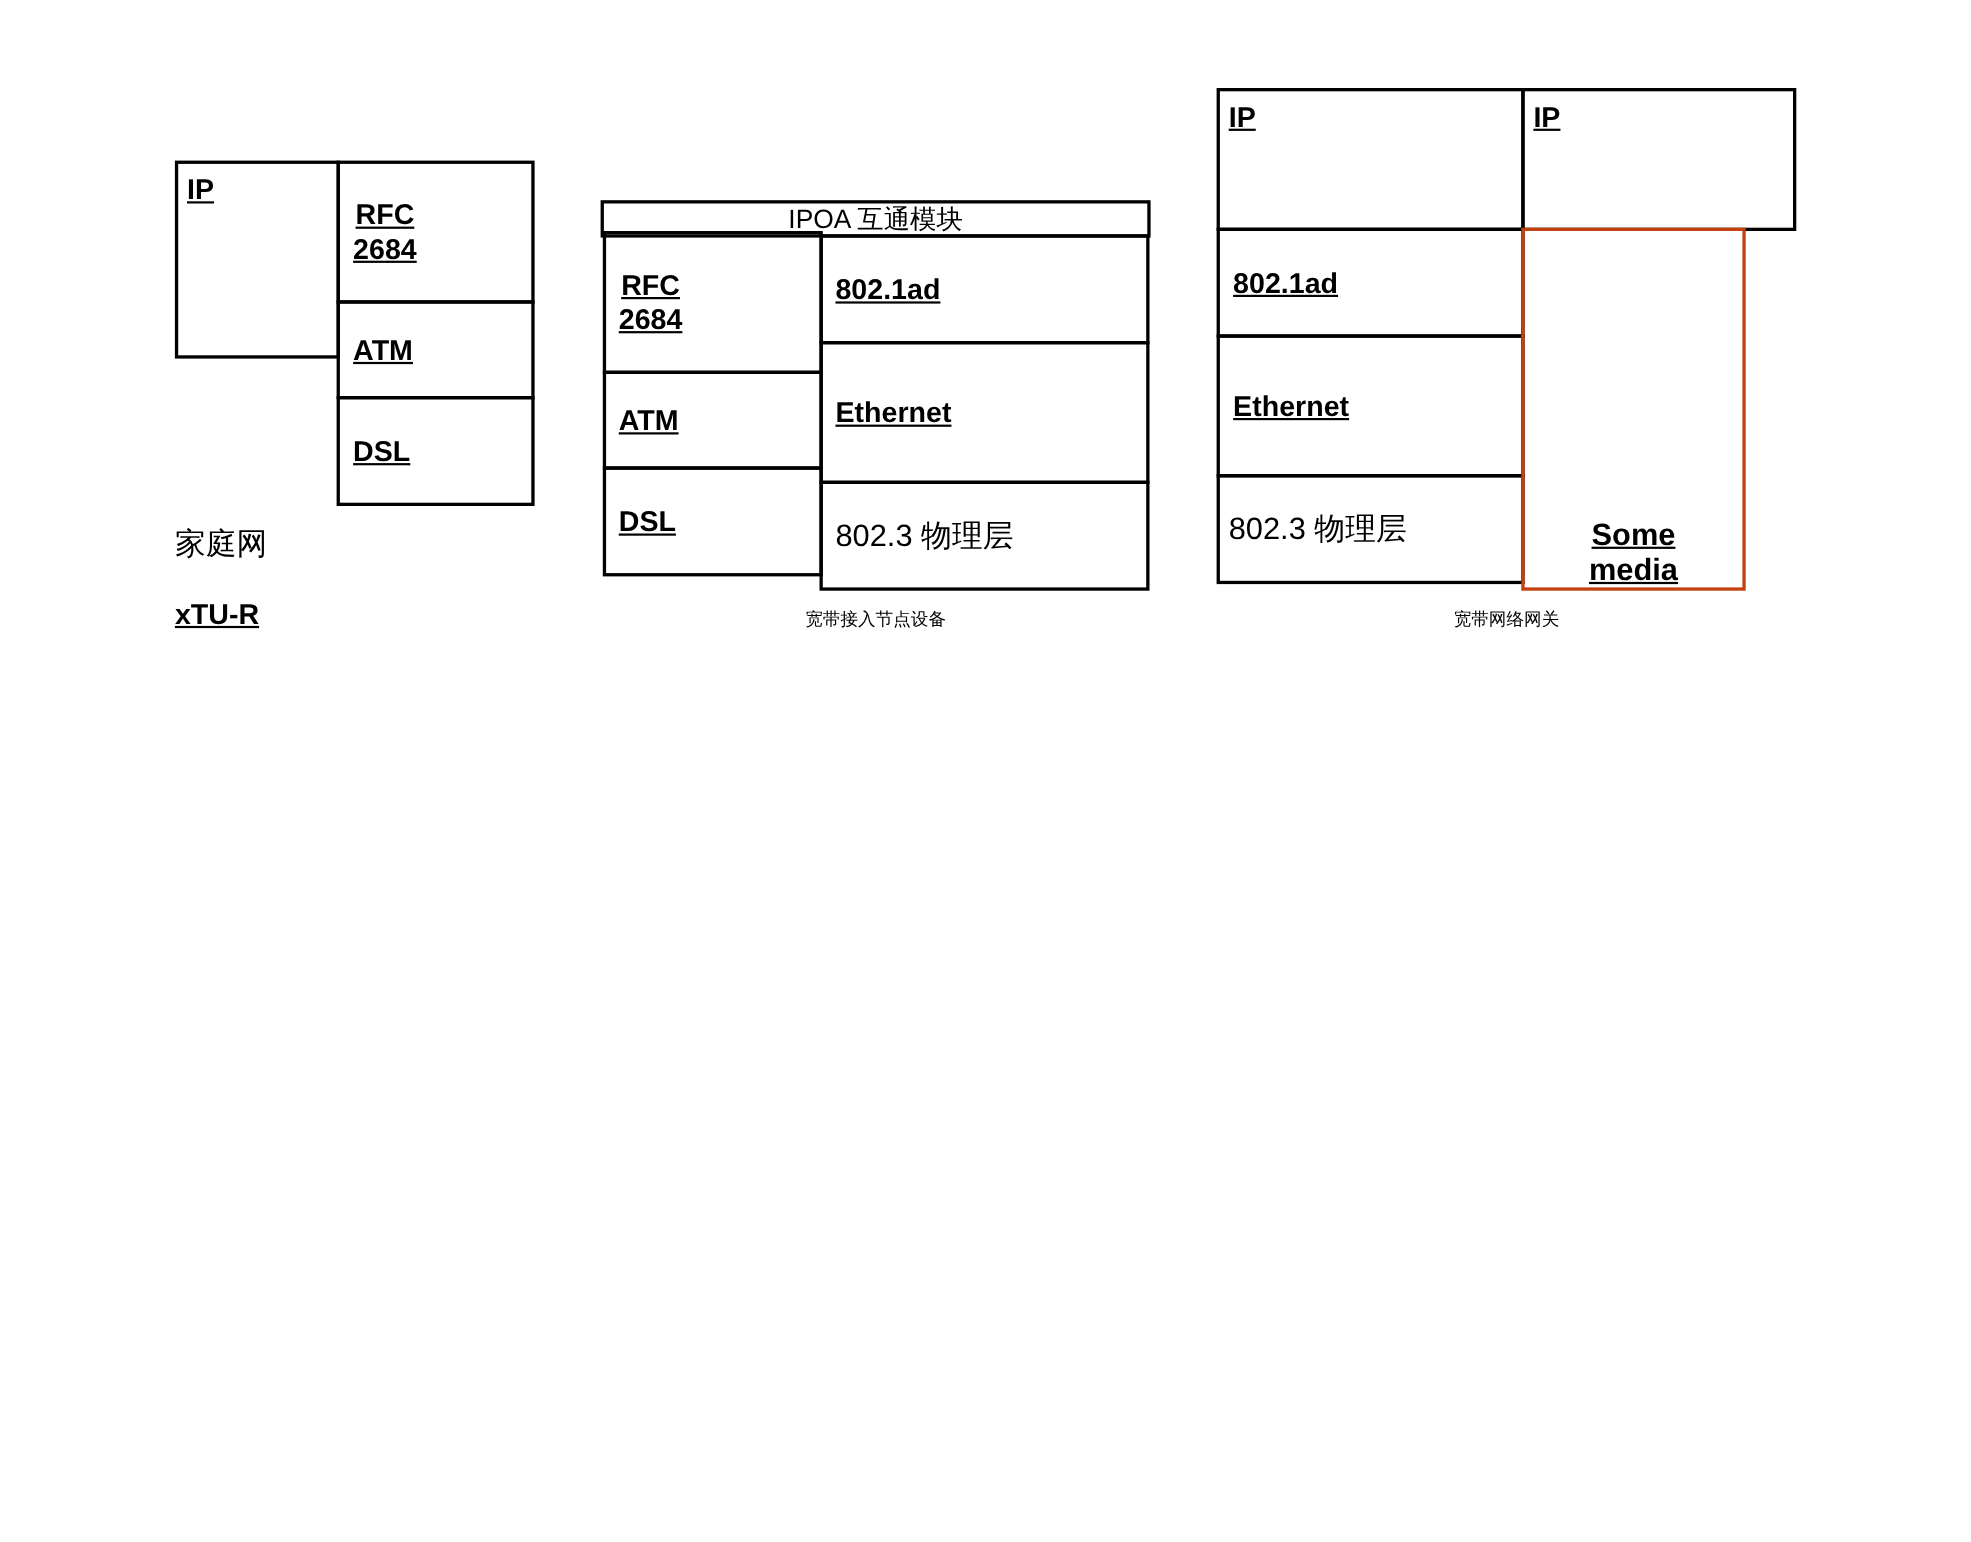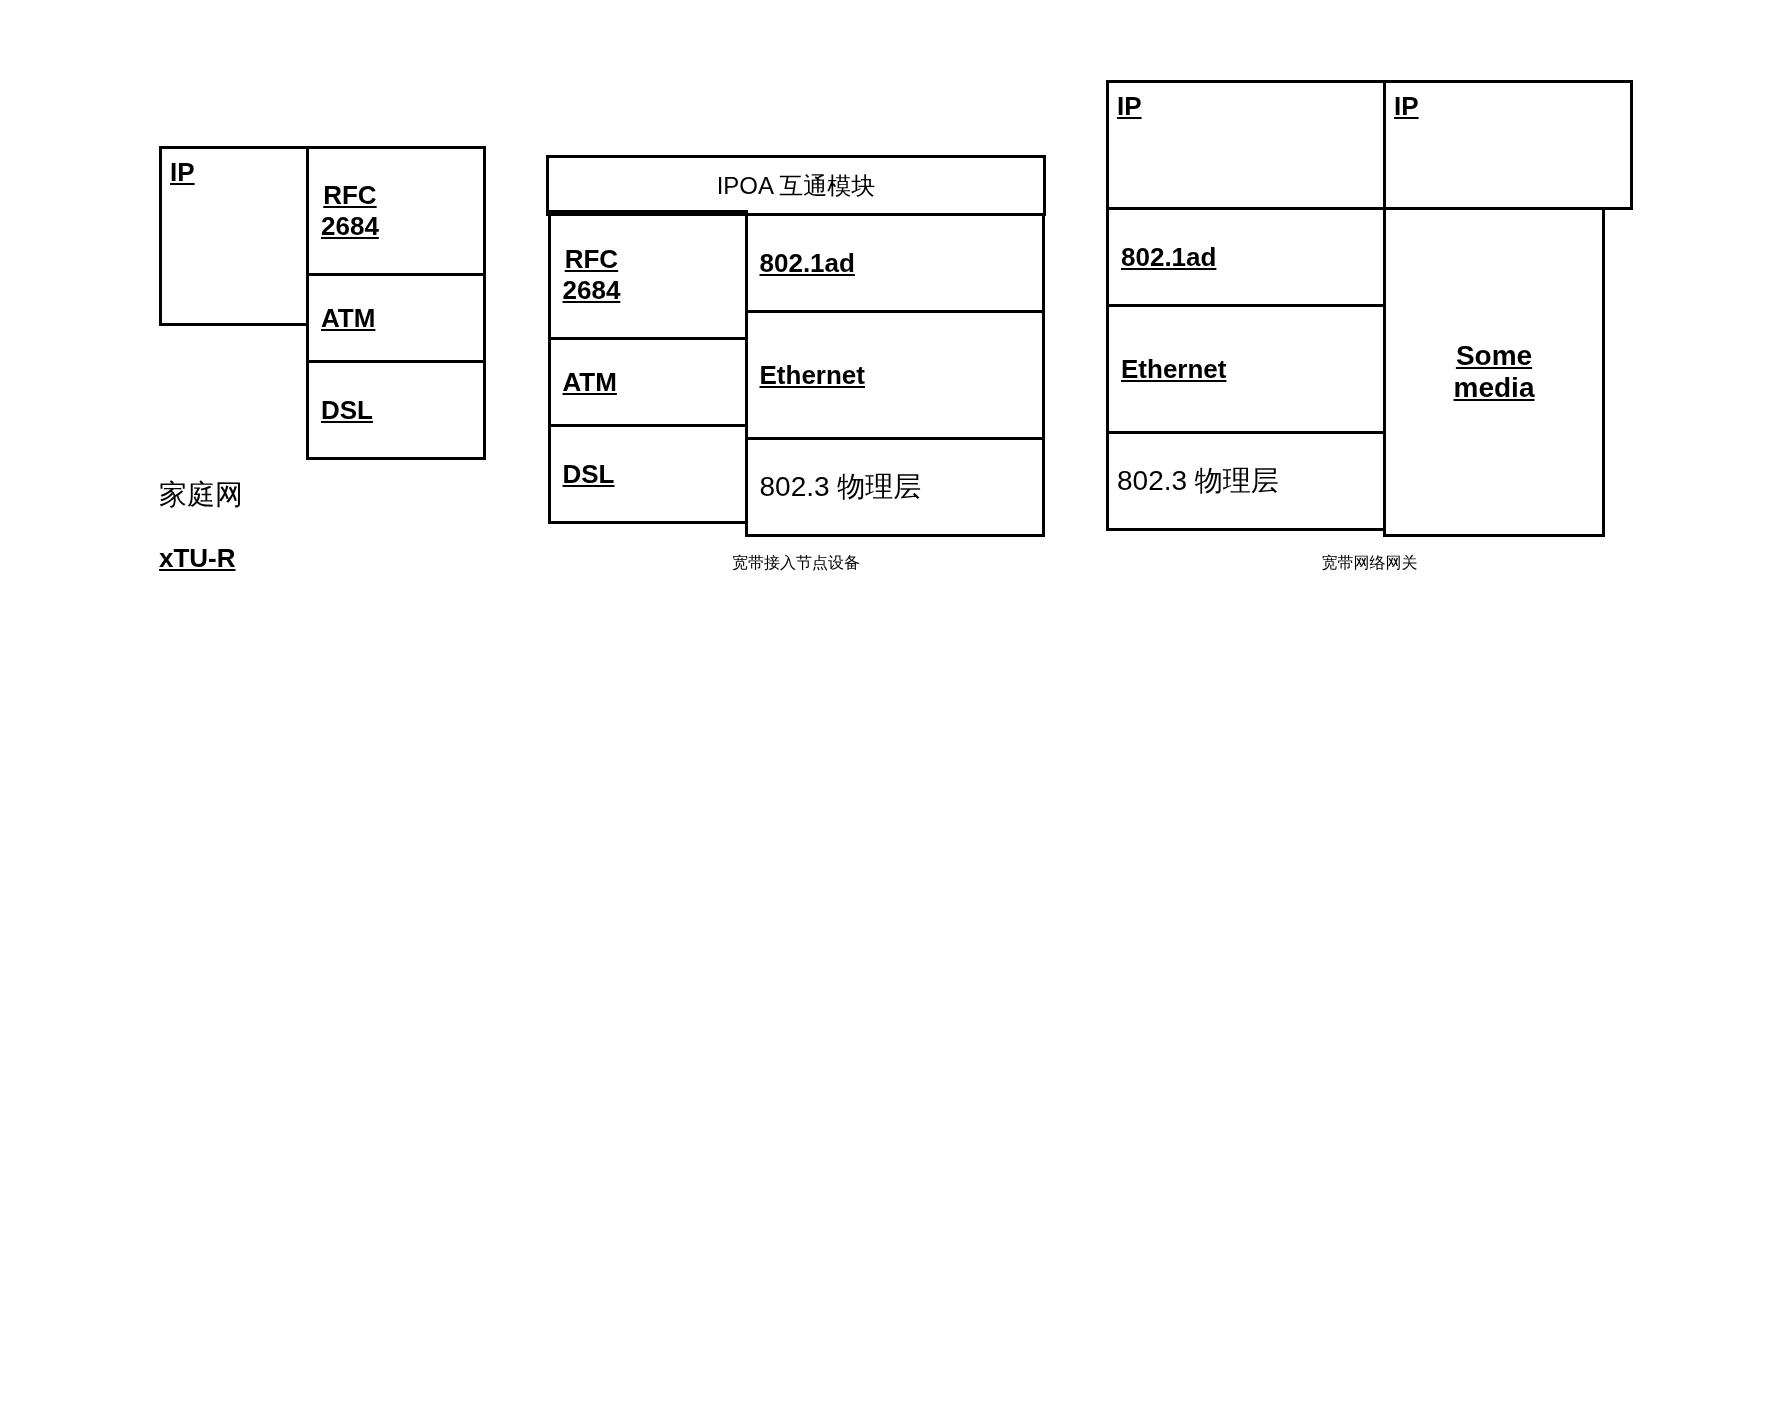--- a/index.html
+++ b/index.html
@@ -116,21 +116,21 @@
 
     
     .device2 {
       display: flex;
       flex-direction: column;
       align-items: center;
     }
 
     .device2-header {
       width: 500px;
-      height: 61px;
+      height: 34px;
       border: 3px solid #000;
       display: flex;
       align-items: center;
       justify-content: center;
       font-size: 24px;
       font-weight: normal;
     }
 
     .device2-body {
       display: flex;
@@ -288,26 +288,26 @@
       width: 250px;
       height: 130px;
       border: 3px solid #000;
       display: flex;
       align-items: flex-start;
       justify-content: flex-start;
       padding: 8px;
     }
 
     .device3-some-media {
-      width: 222px;
+      width: 204px;
       height: 330px;
-      border: 3px solid #000000;
-      margin-top: -3px;
-      display: flex;
-      align-items: center;
+      border: 3px solid #c2410c;
+      margin-top: -3px;
+      display: flex;
+      align-items: flex-end;
       justify-content: center;
       text-align: center;
     }
 
     .device-label {
       margin-top: 16px;
       font-size: 16px;
     }
 
     .figure-label {

